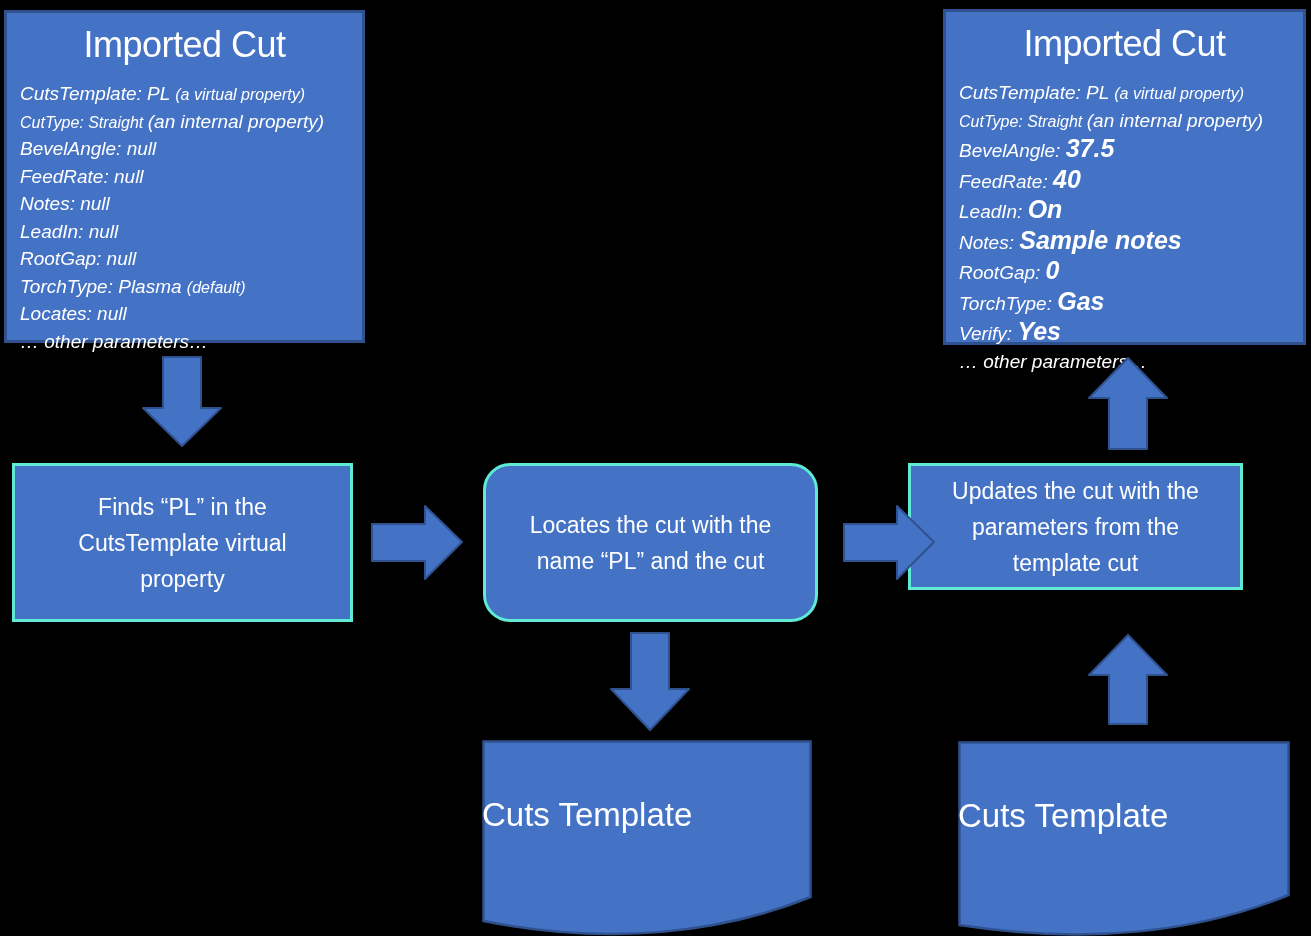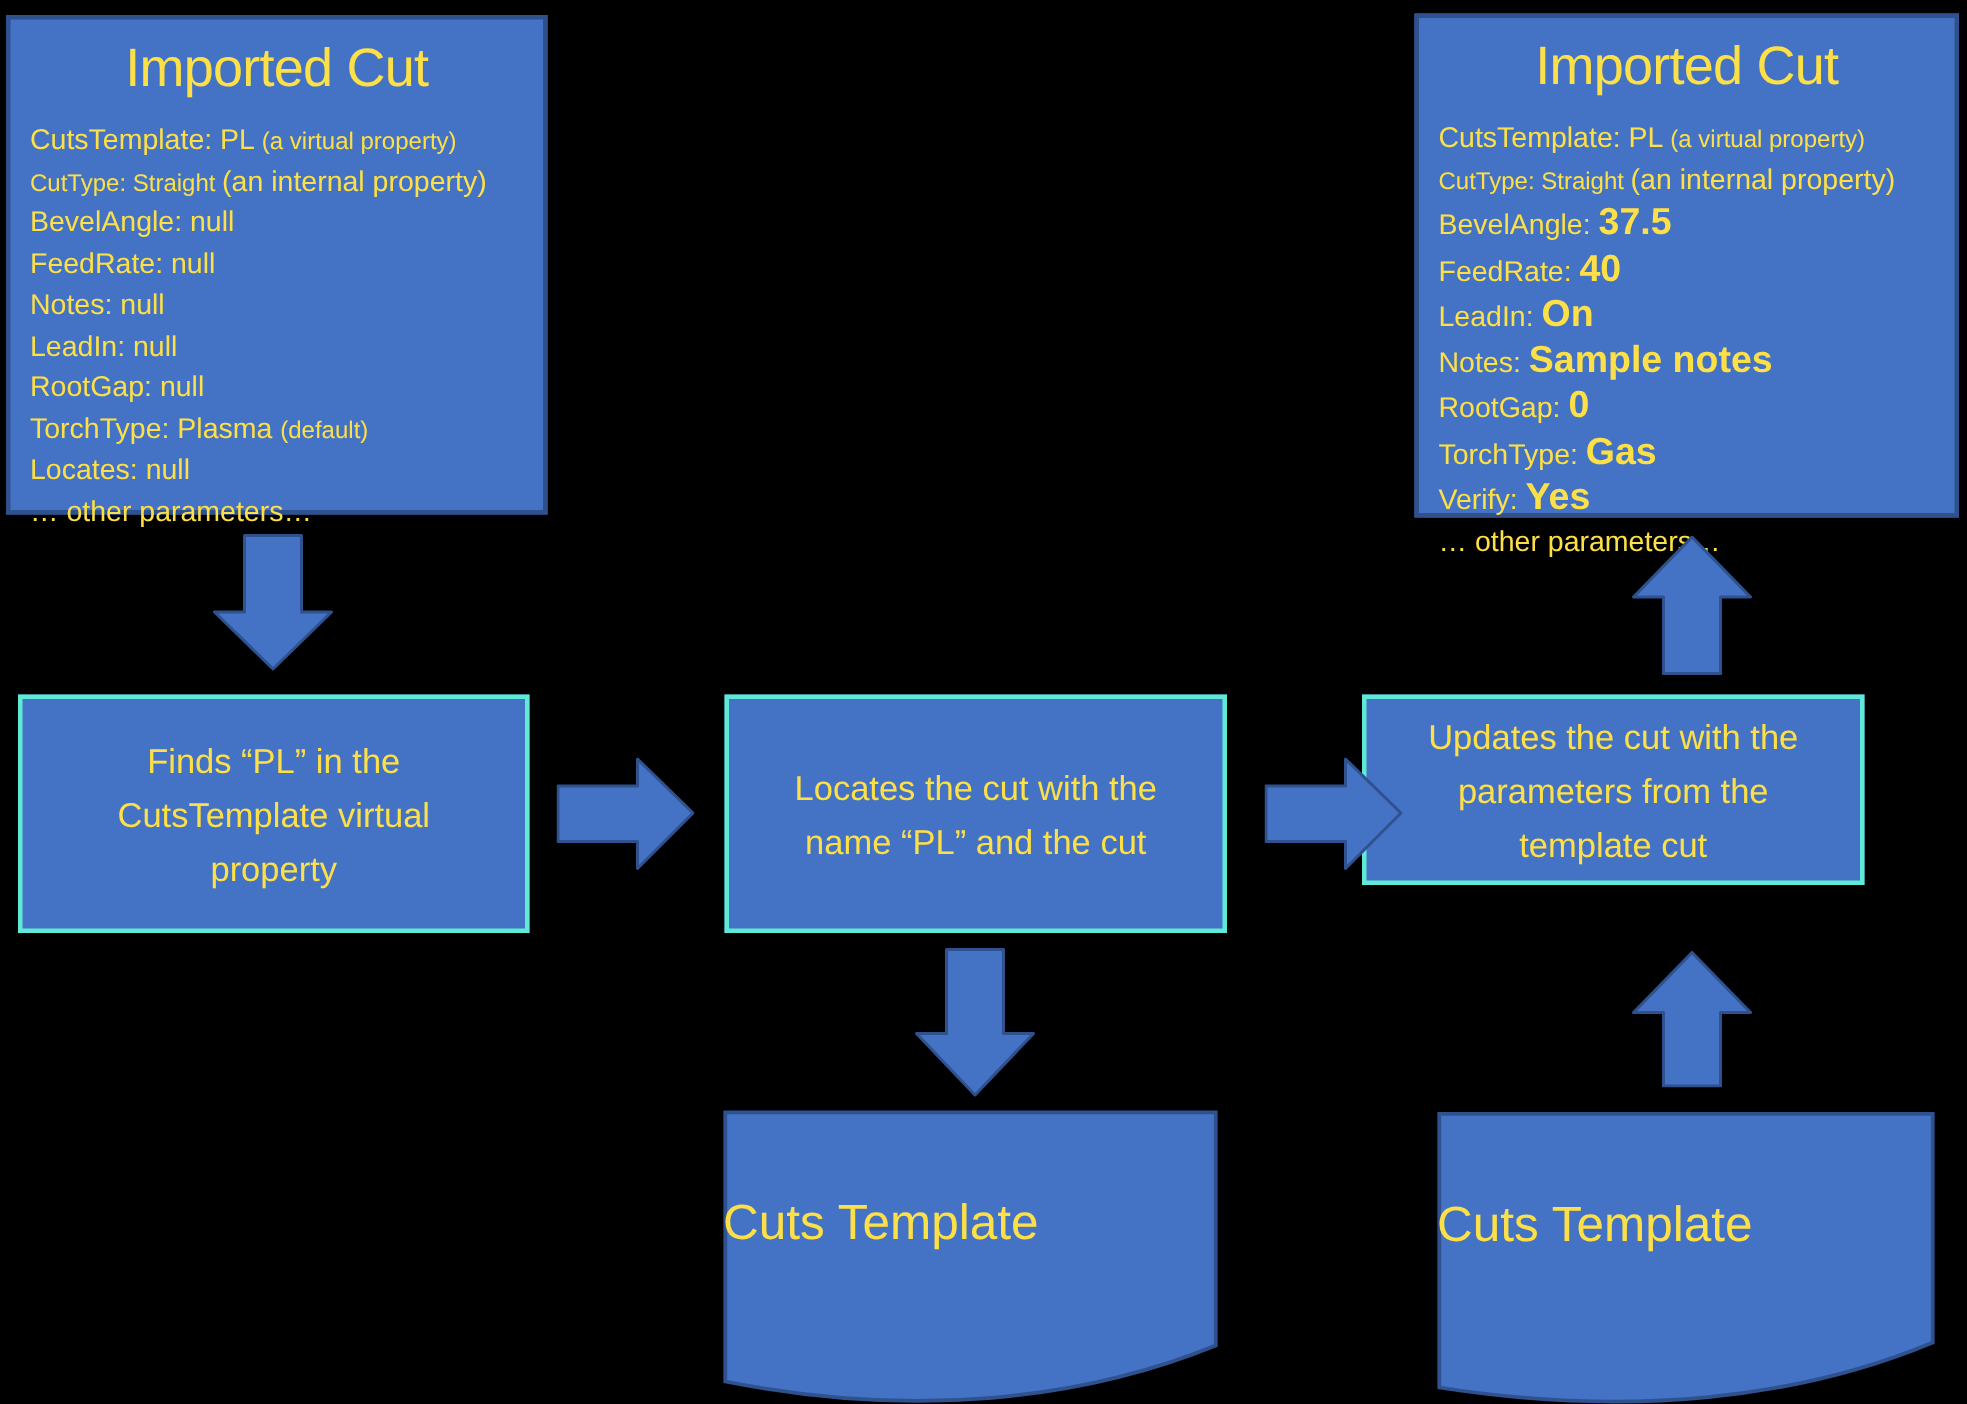--- a/index.html
+++ b/index.html
@@ -1,28 +1,28 @@
 <!DOCTYPE html>
 <html><head>
 <meta charset="utf-8">
 <style>
   html,body { margin:0; padding:0; background:#000; }
   .canvas {
     position:relative; width:1311px; height:936px;
     background:#000000; overflow:hidden;
-    font-family:"Liberation Sans", sans-serif; color:#fde047;
+    font-family:"Liberation Sans", sans-serif; color:#ffffff;
   }
   
   .pbox {
     position:absolute; box-sizing:border-box;
     background:#4472C4; border:3px solid #2F528F;
   }
   .pbox-title { margin-top:11px; text-align:center; font-size:36px; letter-spacing:-0.5px; }
   .params { margin:15px 4px 0 13px; }
-  .param-line { line-height:26.5px; white-space:nowrap; }
+  .param-line { line-height:26.5px; white-space:nowrap;font-style:italic; }
   .seg-normal { font-size:19px; }
   .seg-small  { font-size:16px; }
   .seg-bold   { font-size:25px; font-weight:bold; }
   
   .step {
     position:absolute; box-sizing:border-box;
     background:#4472C4; border:3px solid #5eead4;
     display:flex; align-items:center; justify-content:center;
     text-align:center; font-size:23px;
   }
@@ -77,21 +77,21 @@
   </section>
 
   <section class="step" style="left:12px; top:463px; width:341px; height:159px;">
     <div class="step-label">
         <div>Finds “PL” in the</div>
         <div>CutsTemplate virtual</div>
         <div>property</div>
       </div>
   </section>
 
-  <section class="step" style="left:483px; top:463px; width:335px; height:159px;">
+  <section class="step" style="left:483px; top:463px; width:335px; height:159px;border-radius:27px;">
     <div class="step-label">
         <div>Locates the cut with the</div>
         <div>name “PL” and the cut</div>
       </div>
   </section>
 
   <section class="step" style="left:908px; top:463px; width:335px; height:127px;">
     <div class="step-label">
         <div>Updates the cut with the</div>
         <div>parameters from the</div>

